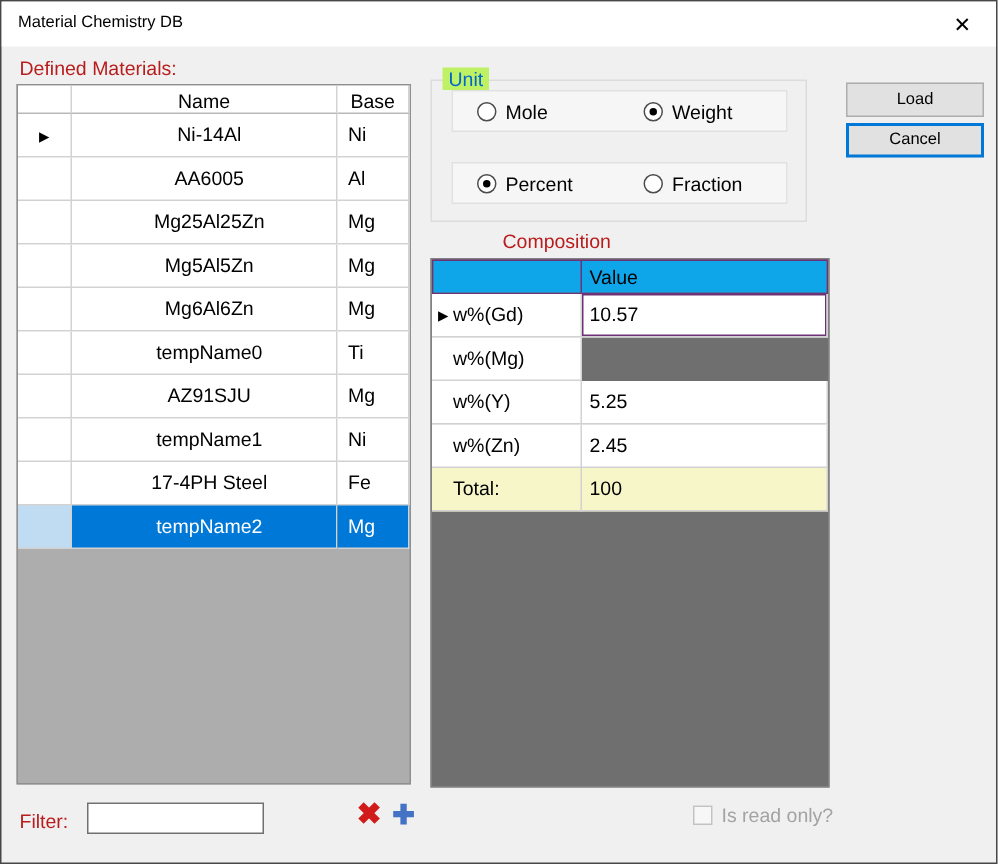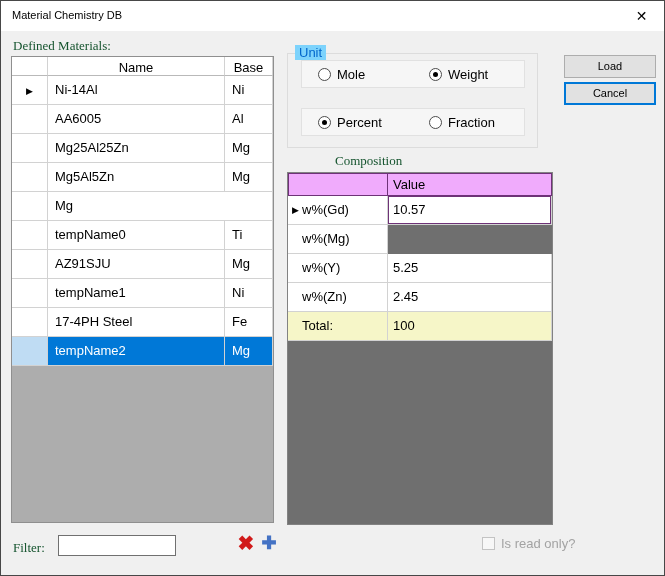--- a/index.html
+++ b/index.html
@@ -7,77 +7,77 @@
   .window {
     position:absolute; top:0; left:0; width:665px; height:576px;
     background:#f0f0f0; border:1px solid #474747;
     font-family:"Liberation Sans", sans-serif; font-size:13px; color:#000; overflow:hidden;
   }
   
   .titlebar { position:absolute; top:0; left:0; right:0; height:30px; background:#ffffff; }
   .title { position:absolute; left:11px; top:8px; font-size:11px; }
   .close { position:absolute; right:0; top:0; width:45px; height:30px; text-align:center; line-height:30px; font-size:14px; cursor:pointer; }
 
-  .lbl { color:#14532d;font-family:Liberation Serif, serif; }
+  .lbl { color:#b91c1c; }
   .materials-lbl { position:absolute; left:12px; top:37px; }
 
   
   .lgrid { position:absolute; left:10px; top:55px; width:263px; height:467px; border:1px solid #8f8f8f; background:#adadad; }
   .lg-header { display:flex; height:19px; }
   .lg-header > div { background:#ffffff; border-right:1px solid #d2d2d2; border-bottom:1px solid #b9b9b9; line-height:22px; text-align:center; }
   .lg-ind  { flex:0 0 36px; }
-  .lg-name { flex:0 0 177px; }
+  .lg-name { flex:0 0 177px;text-align:center; }
   .lg-base { flex:1; }
   .lg-row { display:flex; height:29px; }
   .lg-row > div { background:#fff; border-right:1px solid #d2d2d2; border-bottom:1px solid #d2d2d2; line-height:28px; white-space:nowrap; overflow:hidden; }
   .lg-row .lg-name, .lg-row .lg-base { padding-left:7px; }
   .lg-row .lg-ind { text-align:center; }
   .lg-row.selected .lg-name, .lg-row.selected .lg-base { background:#0078d7; color:#ffffff; }
   .lg-row.selected .lg-ind { background:#bfdcf3; }
   .arrow { font-size:9px; color:#000; }
 
   
   .filter-lbl { position:absolute; left:12px; top:539px; }
   .filter-input { position:absolute; left:57px; top:534px; width:118px; height:21px; border:1px solid #707070; background:#fff; font-family:"Liberation Sans",sans-serif; font-size:13px; padding:0 4px; }
   .icon-btn { position:absolute; top:529px; width:24px; height:26px; text-align:center; line-height:26px; cursor:pointer; }
   .del { left:233px; color:#d11a1a; font-size:20px; font-weight:bold; }
   .add { left:256px; color:#4472c4; font-size:18px; font-weight:bold; }
 
   
   .unit-group { position:absolute; left:286px; top:52px; width:251px; height:95px; border:1px solid #dcdcdc; }
-  .unit-caption { position:absolute; left:7px; top:-9px; background:#7dd3fc; padding:0 4px; color:#0066cc; }
+  .unit-caption { position:absolute; left:7px; top:-9px; background:#bef264; padding:0 4px; color:#0066cc; }
   .unit-strip { position:absolute; left:13px; width:224px; height:28px; border:1px solid #e1e1e1; background:#f6f6f6; }
   .strip1 { top:6px; } .strip2 { top:54px; }
   .radio-opt { position:absolute; top:0; height:26px; display:flex; align-items:center; gap:6px; cursor:pointer; }
   .opt-a { left:16px; } .opt-b { left:127px; }
   .radio { width:13px; height:13px; border:1px solid #4c4c4c; border-radius:50%; background:#fff; position:relative; flex:0 0 13px; }
   .radio.checked::after { content:""; position:absolute; left:3px; top:3px; width:5px; height:5px; border-radius:50%; background:#000; }
 
   
   .btn { position:absolute; left:563px; width:92px; height:23px; background:#e1e1e1; text-align:center; font-size:11px; cursor:pointer; }
   .load { top:54px; border:1px solid #adadad; line-height:21px; }
   .cancel { top:81px; border:2px solid #0078d7; line-height:19px;text-align:center; }
 
   
   .comp-lbl { position:absolute; left:286px; top:152px;margin-left:48px; }
   .cgrid { position:absolute; left:286px; top:171px; width:266px; height:353px; border:1px solid #828282; background:#6f6f6f; }
   .cg-header { display:flex; height:23px; border:1px solid #6e3277; }
-  .cg-header > div { background:#f0abfc; line-height:21px; }
+  .cg-header > div { background:#0ea5e9; line-height:21px; }
   .cg-h-label { flex:0 0 99px; border-right:1px solid #6e3277; }
   .cg-h-value { flex:1; padding-left:5px; }
   .cg-row { display:flex; height:29px; }
   .cg-row > div { background:#fff; border-right:1px solid #d2d2d2; border-bottom:1px solid #d2d2d2; line-height:28px; white-space:nowrap; overflow:hidden; }
   .cg-label { flex:0 0 100px; padding-left:14px; position:relative; }
   .cg-value { flex:1; padding-left:5px; }
   .cg-label .arrow { position:absolute; left:4px; top:0; }
   .cg-value.current { box-shadow: inset 0 0 0 1px #6e3277; }
   .cg-row.total > div { background:#f6f6c8; }
 
   
-  .readonly { position:absolute; left:461px; top:535px; display:flex; align-items:center; gap:6px; color:#a3a3a3;margin-left:20px; }
+  .readonly { position:absolute; left:461px; top:535px; display:flex; align-items:center; gap:6px; color:#a3a3a3; }
   .cbox { width:13px; height:13px; border:1px solid #c3c3c3; background:#f7f7f7; flex:0 0 13px; }
 </style>
 </head>
 <body>
 
 <div class="window">
 
   <div class="titlebar">
     <span class="title">Material Chemistry DB</span>
     <div class="close">
@@ -109,20 +109,21 @@
       <div class="lg-name">Mg25Al25Zn</div>
       <div class="lg-base">Mg</div>
     </div>
     <div class="lg-row">
       <div class="lg-ind"></div>
       <div class="lg-name">Mg5Al5Zn</div>
       <div class="lg-base">Mg</div>
     </div>
     <div class="lg-row">
       <div class="lg-ind"></div>
+      <div class="lg-name">Mg6Al6Zn</div>
       <div class="lg-base">Mg</div>
     </div>
     <div class="lg-row">
       <div class="lg-ind"></div>
       <div class="lg-name">tempName0</div>
       <div class="lg-base">Ti</div>
     </div>
     <div class="lg-row">
       <div class="lg-ind"></div>
       <div class="lg-name">AZ91SJU</div>

